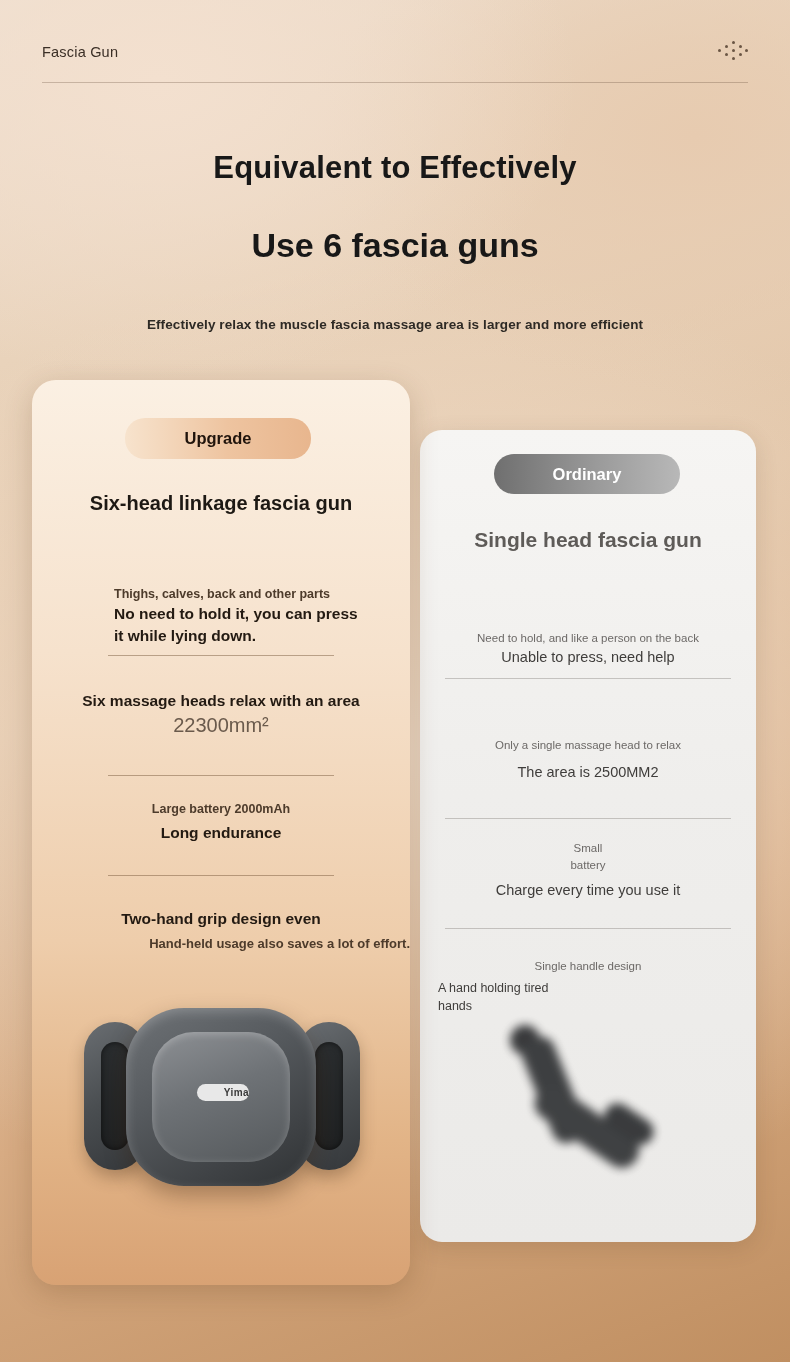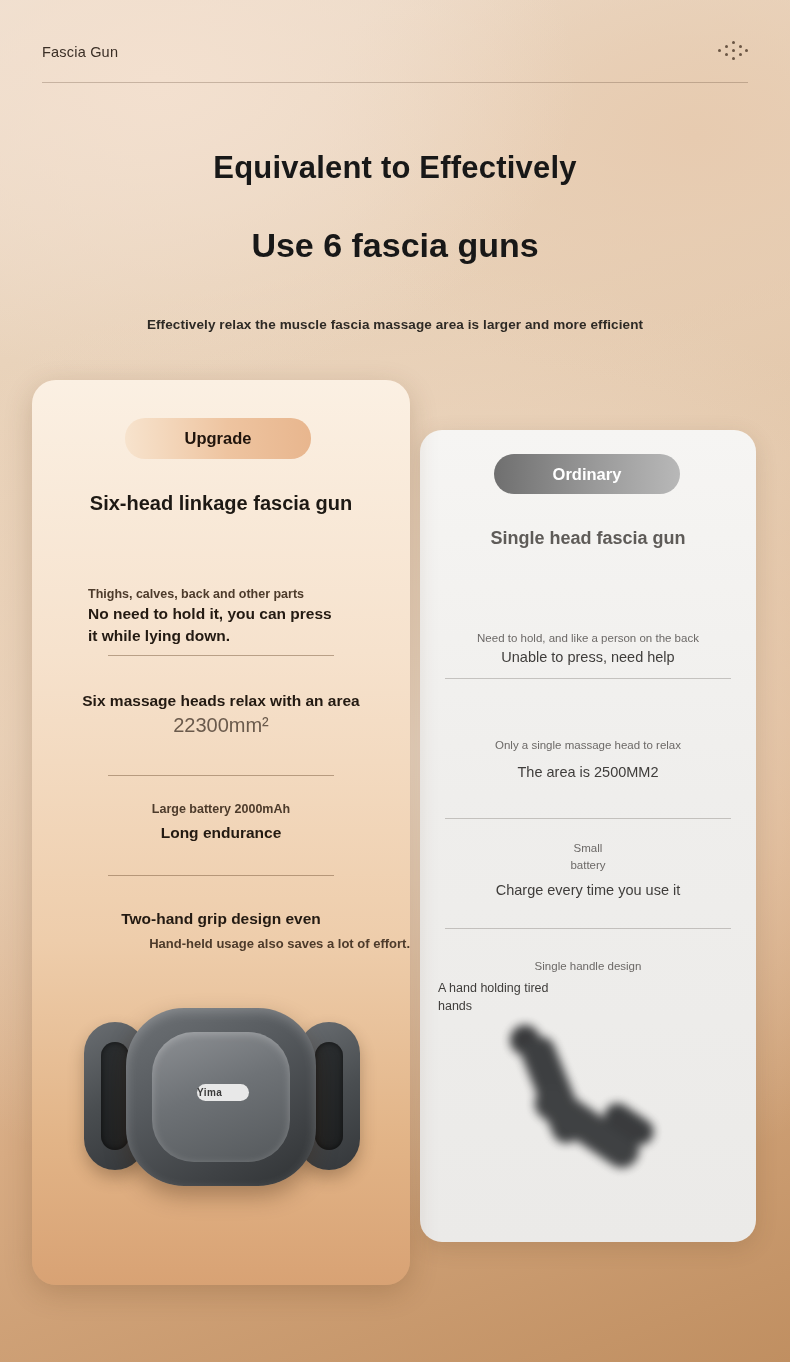--- a/index.html
+++ b/index.html
@@ -128,21 +128,21 @@
     left: 0; top: 112px; width: 378px;
     text-align: center;
     font-size: 20px;
     font-weight: bold;
     color: #1d1914;
   }
   .card-title-ordinary {
     position: absolute;
     left: 0; top: 98px; width: 336px;
     text-align: center;
-    font-size: 18px;
+    font-size: 21px;
     font-weight: bold;
     color: #5e5b58;
   }
 
   
   .feat { position: absolute; width: 100%; text-align: center; }
   .feat .small {
     font-size: 12.5px;
     font-weight: bold;
     color: #4d3b2b;
@@ -153,21 +153,21 @@
     font-weight: bold;
     color: #231a12;
     line-height: 1.38;
   }
   .feat .num {
     font-size: 20px;
     color: #6a5a4c;
     font-weight: normal;
     line-height: 1.4;
   }
-  .feat-left { text-align: left; padding-left: 56px; }
+  .feat-left { text-align: left; padding-left: 82px; }
 
   .divider-u {
     position: absolute;
     left: 76px; width: 226px;
     height: 1px;
     background: rgba(110,80,50,.45);
   }
 
   .feat-o .small {
     font-size: 11.5px;
@@ -212,21 +212,21 @@
   }
   .pu-logo {
     position: absolute;
     left: 45px; top: 52px;
     width: 52px; height: 17px;
     border-radius: 9px;
     background: #e8e8e8;
     color: #3a3a3a;
     font-size: 10px;
     font-weight: bold;
-    text-align: left;
+    text-align: right;
     line-height: 17px;
     letter-spacing: .4px;
   }
   .pu-handle {
     position: absolute;
     top: 22px;
     width: 62px; height: 148px;
     border-radius: 32px;
     background: linear-gradient(150deg, #6a6e72 0%, #4a4e51 50%, #34373a 100%);
     box-shadow: 0 8px 16px rgba(60,35,15,.3);

